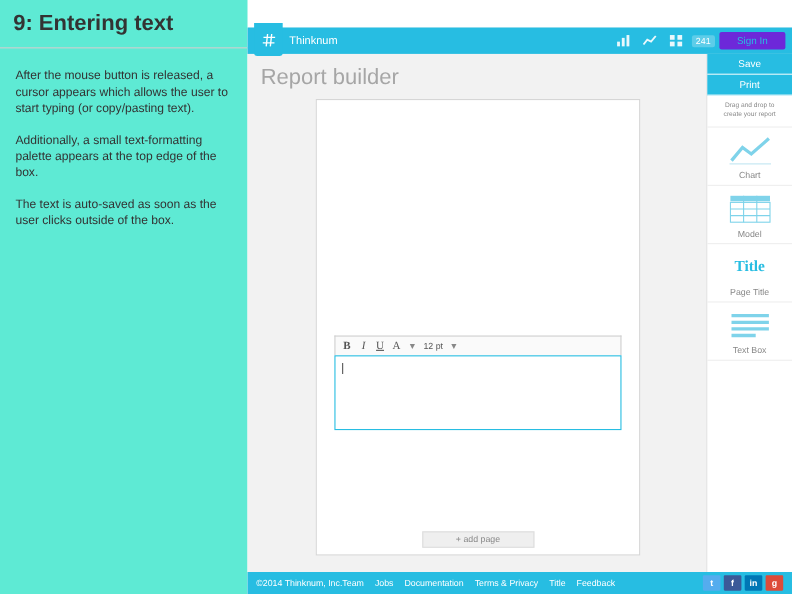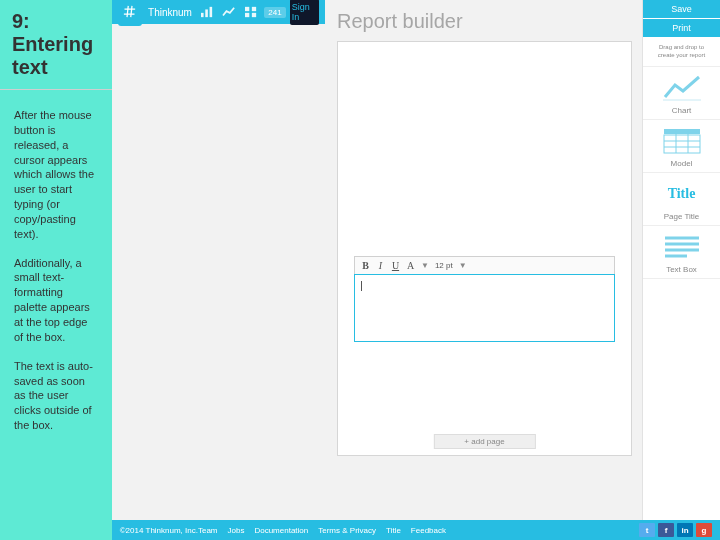--- a/index.html
+++ b/index.html
@@ -8,32 +8,32 @@
   .slide { display: flex; width: 720px; height: 540px; }
 
   
   .explain { width: 225px; padding: 0; background: #5eead4; }
   .explain-title-wrap { border-bottom: 1px solid #cfcfcf; padding: 10px 0 10px 12px; }
   .explain-title { font-size: 20px; font-weight: bold; color: #333; }
   .explain-body { padding: 18px 14px; }
   .explain-body p { font-size: 11px; line-height: 1.35; color: #333; margin-bottom: 14px; }
 
   
-  .app { flex: 1; display: flex; flex-direction: row; background: #f2f2f2; position: relative; }
+  .app { flex: 1; display: flex; flex-direction: column; background: #f2f2f2; position: relative; margin-top: 25px; }
 
   
   .topbar { height: 24px; background: #27bde2; display: flex; align-items: center; padding: 0 6px; gap: 6px; position: relative; }
   .logo-badge { width: 26px; height: 30px; background: #27bde2; border-radius: 0 0 3px 3px; margin-top: -2px; display: flex; align-items: center; justify-content: center; }
   .logo-badge svg { width: 15px; height: 15px; }
   .brand { color: #fff; font-size: 10px; }
   .topbar-right { margin-left: auto; display: flex; align-items: center; gap: 4px; }
   .nav-icon { width: 20px; height: 16px; display: flex; align-items: center; justify-content: center; }
   .nav-icon svg { width: 14px; height: 12px; fill: #fff; opacity: .9; }
   .count-pill { background: rgba(255,255,255,.25); color: #fff; font-size: 8px; padding: 1px 4px; border-radius: 2px; }
-  .signin { background: #0f172a; color: #27bde2; font-size: 9px; padding: 3px 2px; border-radius: 2px; cursor: pointer; }
+  .signin { background: #6d28d9; color: #27bde2; font-size: 9px; padding: 3px 16px; border-radius: 2px; cursor: pointer; }
 
   
   .app-main { flex: 1; display: flex; }
   .canvas-wrap { flex: 1; padding: 10px 10px 0 12px; position: relative; }
   .canvas-title { font-size: 20px; color: #a6a6a6; font-weight: 300; margin-bottom: 8px; }
   .paper { background: #fff; border: 1px solid #d6d6d6; width: 295px; height: 415px; margin: 0 auto; padding: 14px 16px; position: relative; }
   .textbox-wrap { margin-top: 200px; }
   .fmt-toolbar { display: flex; align-items: center; gap: 6px; border: 1px solid #d0d0d0; border-bottom: none; padding: 3px 6px; background: #fafafa; width: 100%; }
   .fmt-btn { font-family: 'Times New Roman', serif; font-size: 10px; color: #555; cursor: pointer; min-width: 9px; text-align: center; }
   .fmt-bold { font-weight: bold; }

